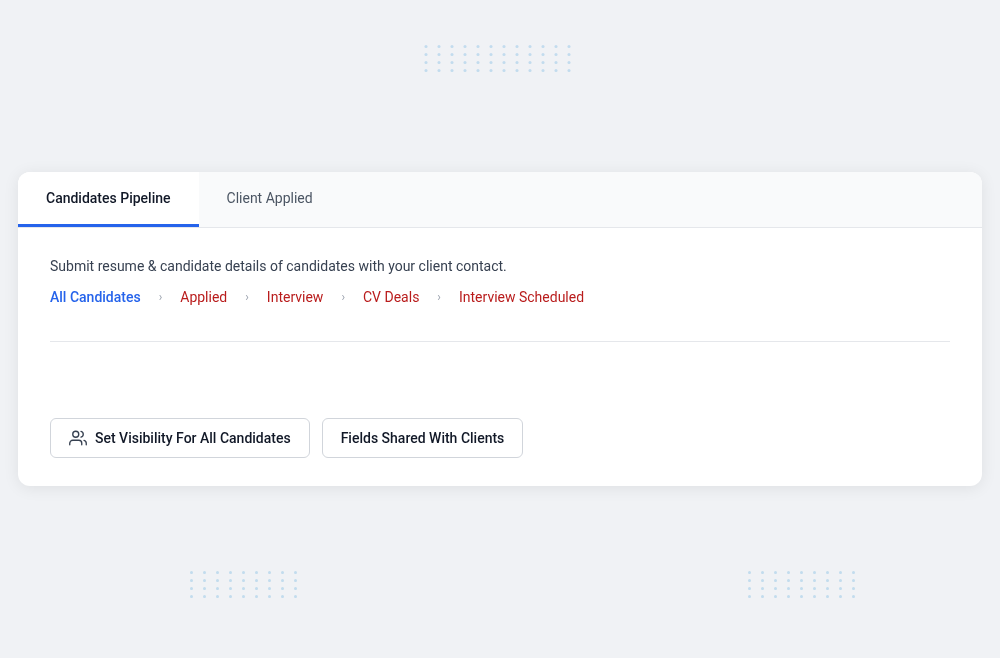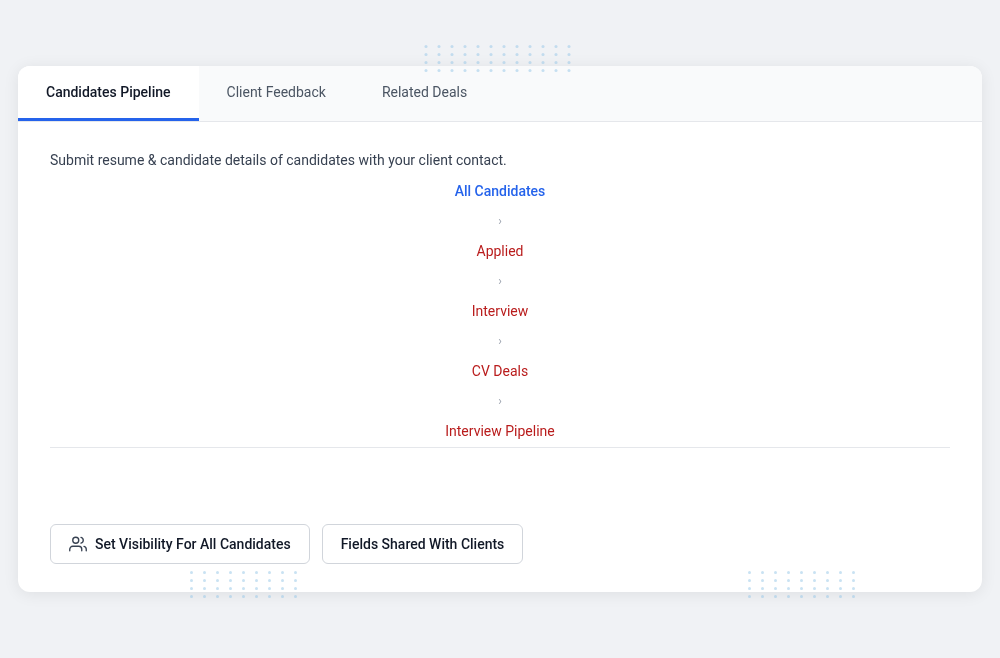--- a/index.html
+++ b/index.html
@@ -105,25 +105,24 @@
       font-size: 14px;
       color: #374151;
       margin-bottom: 12px;
       line-height: 1.5;
     }
 
     
     .pipeline-steps {
       display: flex;
       align-items: center;
-      gap: 15px;
+      gap: 8px;
       margin-bottom: 28px;
-      padding-bottom: 8px;
+      padding-bottom: 36px;
       border-bottom: 1px solid #e5e7eb;
-      flex-direction: column;
     }
 
     .step {
       font-size: 14px;
       color: #b91c1c;
       white-space: nowrap;
     }
 
     .step.active {
       color: #2563eb;
@@ -300,38 +299,37 @@
     <div class="dot"></div>
     <div class="dot"></div>
     <div class="dot"></div>
     <div class="dot"></div>
   </div>
 
 <div class="card">
 
   <div class="tabs">
     <button class="tab active">Candidates Pipeline</button>
-    <button class="tab">Client Feedback</button>
-    <button class="tab">Related Deals</button>
+    <button class="tab">Client Applied</button>
   </div>
 
   <div class="card-body">
 
     <p class="description">Submit resume &amp; candidate details of candidates with your client contact.</p>
 
     <div class="pipeline-steps">
       <span class="step active">All Candidates</span>
       <span class="chevron">›</span>
       <span class="step">Applied</span>
       <span class="chevron">›</span>
       <span class="step">Interview</span>
       <span class="chevron">›</span>
       <span class="step">CV Deals</span>
       <span class="chevron">›</span>
-      <span class="step">Interview Pipeline</span>
+      <span class="step">Interview Scheduled</span>
     </div>
 
     <div class="action-buttons">
 
       <button class="btn">
         <span class="btn-icon">
           <svg class="people-icon" viewBox="0 0 24 24" fill="none" stroke="#374151" stroke-width="1.8" stroke-linecap="round" stroke-linejoin="round">
             <path d="M17 21v-2a4 4 0 0 0-4-4H5a4 4 0 0 0-4 4v2"></path>
             <circle cx="9" cy="7" r="4"></circle>
             <path d="M23 21v-2a4 4 0 0 0-3-3.87"></path>

